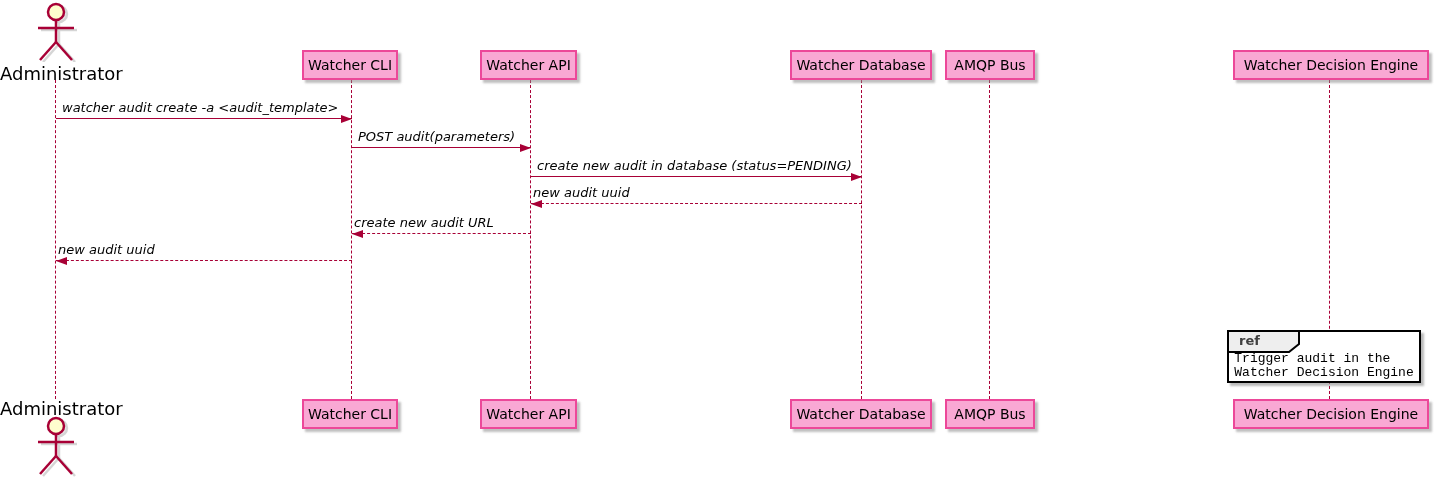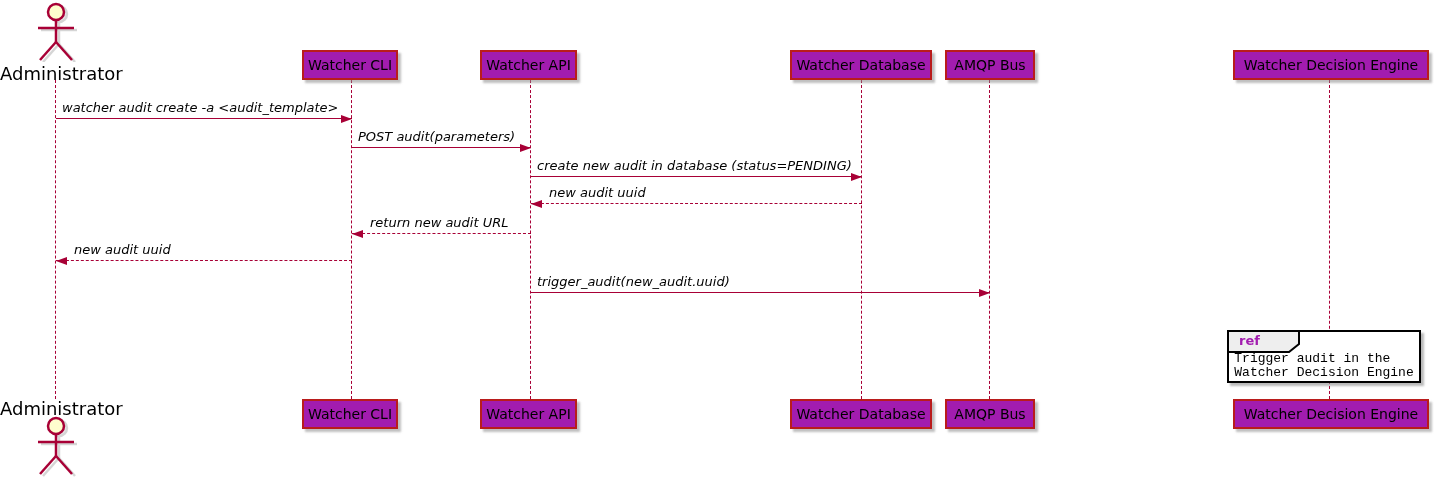--- a/index.html
+++ b/index.html
@@ -3,54 +3,54 @@
 <meta charset="utf-8">
 <style>
   html,body { margin:0; padding:0; background:#ffffff; }
   #stage {
     position:relative; width:1434px; height:486px; background:#ffffff;
     font-family:"DejaVu Sans", sans-serif; color:#000; overflow:hidden;
   }
   
   .pbox {
     position:absolute; height:30px; box-sizing:border-box;
-    background:#a21caf; border:2px solid #b91c1c;
+    background:#f9a8d4; border:2px solid #ec4899;
     display:flex; align-items:center; justify-content:center;
     font-size:14px; color:#000; white-space:nowrap;
     box-shadow:3px 3px 2px rgba(140,140,140,0.55);
   }
   .row-top { top:50px; }
   .row-bottom { top:399px; }
   
   .lifeline {
     position:absolute; top:80px; height:319px; width:0;
     border-left:1px dashed #A80036;
   }
   
   .msg { position:absolute; height:19px; }
   .msg .line { position:absolute; left:0; right:0; bottom:-1px; border-top:1px solid #A80036; }
   .msg.dashed .line { border-top-style:dashed; }
   .mlabel { position:absolute; bottom:3px; white-space:nowrap; font-size:13px; color:#000;font-style:italic; }
   .msg.fwd  .mlabel { left:6px; }
-  .msg.back .mlabel { left:18px; }
+  .msg.back .mlabel { left:2px; }
   .ah { position:absolute; width:0; height:0; bottom:-5px;
         border-top:4px solid transparent; border-bottom:4px solid transparent; }
   .ah.r { right:0; border-left:11px solid #A80036; }
   .ah.l { left:0;  border-right:11px solid #A80036; }
   
   .actor-label { position:absolute; width:116px; left:0; text-align:center; font-size:18px; }
   .actor-svg { position:absolute; left:34px; }
   
   #ref-box {
     position:absolute; left:1227px; top:330px; width:194px; height:53px;
     box-sizing:border-box; background:#ffffff; border:2px solid #000;
     box-shadow:3px 3px 2px rgba(140,140,140,0.6);
   }
   #ref-tab { position:absolute; left:-2px; top:-2px; }
-  #ref-keyword { position:absolute; left:10px; top:1px; font-size:13px; font-weight:bold; color:#a21caf; }
+  #ref-keyword { position:absolute; left:10px; top:1px; font-size:13px; font-weight:bold; color:#404040; }
   #ref-content { position:absolute; left:0; right:0; top:20px; text-align:center; }
   #ref-content .inner { display:inline-block; text-align:left; font-size:13px; line-height:14px;font-family:Liberation Mono, monospace; }
 </style>
 </head>
 <body>
 
 <div id="stage">
 
   <div class="lifeline" style="left:55px;"></div>
   <div class="lifeline" style="left:351px;"></div>
@@ -107,33 +107,28 @@
     <div class="mlabel">POST audit(parameters)</div>
     <div class="line"></div>
     <div class="ah r"></div>
   </div>
   <div class="msg back dashed" style="left:531px;top:184px;width:331px;">
     <div class="mlabel">new audit uuid</div>
     <div class="line"></div>
     <div class="ah l"></div>
   </div>
   <div class="msg back dashed" style="left:352px;top:214px;width:179px;">
-    <div class="mlabel">return new audit URL</div>
+    <div class="mlabel">create new audit URL</div>
     <div class="line"></div>
     <div class="ah l"></div>
   </div>
   <div class="msg back dashed" style="left:56px;top:241px;width:296px;">
     <div class="mlabel">new audit uuid</div>
     <div class="line"></div>
     <div class="ah l"></div>
-  </div>
-  <div class="msg fwd solid" style="left:531px;top:273px;width:459px;">
-    <div class="mlabel">trigger_audit(new_audit.uuid)</div>
-    <div class="line"></div>
-    <div class="ah r"></div>
   </div>
 
   <div id="ref-box">
     <svg id="ref-tab" width="74" height="24" viewBox="0 0 74 24">
       <polygon points="1,1 72,1 72,14 62,22 1,22" fill="#EEEEEE" stroke="#000000" stroke-width="2"></polygon>
     </svg>
     <span id="ref-keyword">ref</span>
     <div id="ref-content">
       <div class="inner">
         <div>Trigger audit in the</div>

